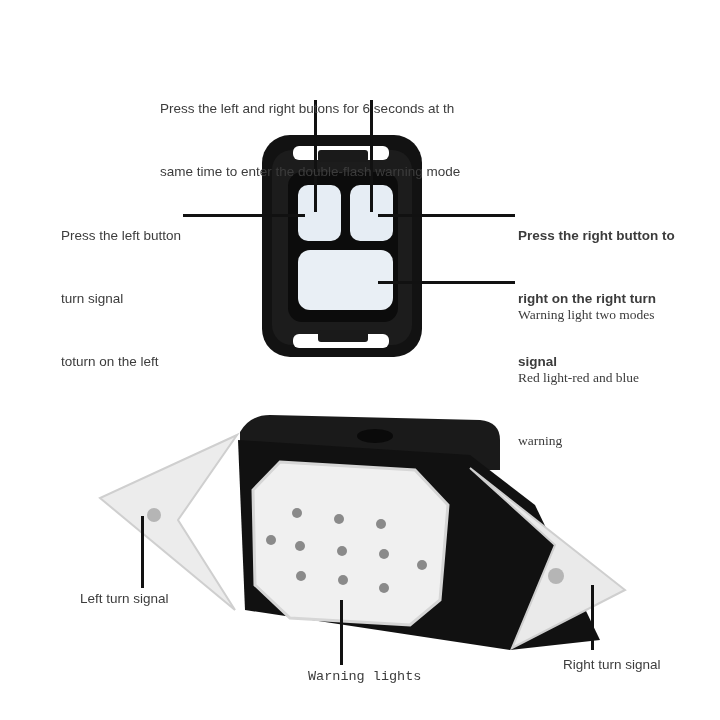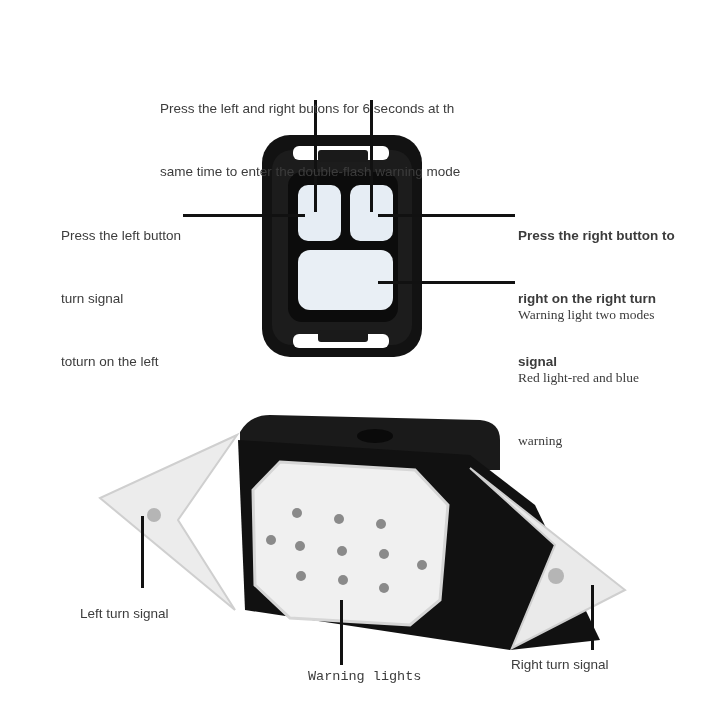--- a/index.html
+++ b/index.html
@@ -91,15 +91,15 @@
   <div>right on the right turn</div>
   <div>signal</div>
 </div>
 
 <div class="lbl" style="left:518px;top:262px;font-family:Liberation Serif, serif;">
   <div>Warning light two modes</div>
   <div>Red light-red and blue</div>
   <div>warning</div>
 </div>
 
-<div class="lbl" style="left:80px;top:588px;margin-top:15px;">Left turn signal</div>
+<div class="lbl" style="left:80px;top:588px;">Left turn signal</div>
 <div class="lbl" style="left:308px;top:666px;font-family:Liberation Mono, monospace;">Warning lights</div>
-<div class="lbl" style="left:511px;top:654px;">Right turn signal</div>
+<div class="lbl" style="left:563px;top:654px;">Right turn signal</div>
 
 </body></html>

